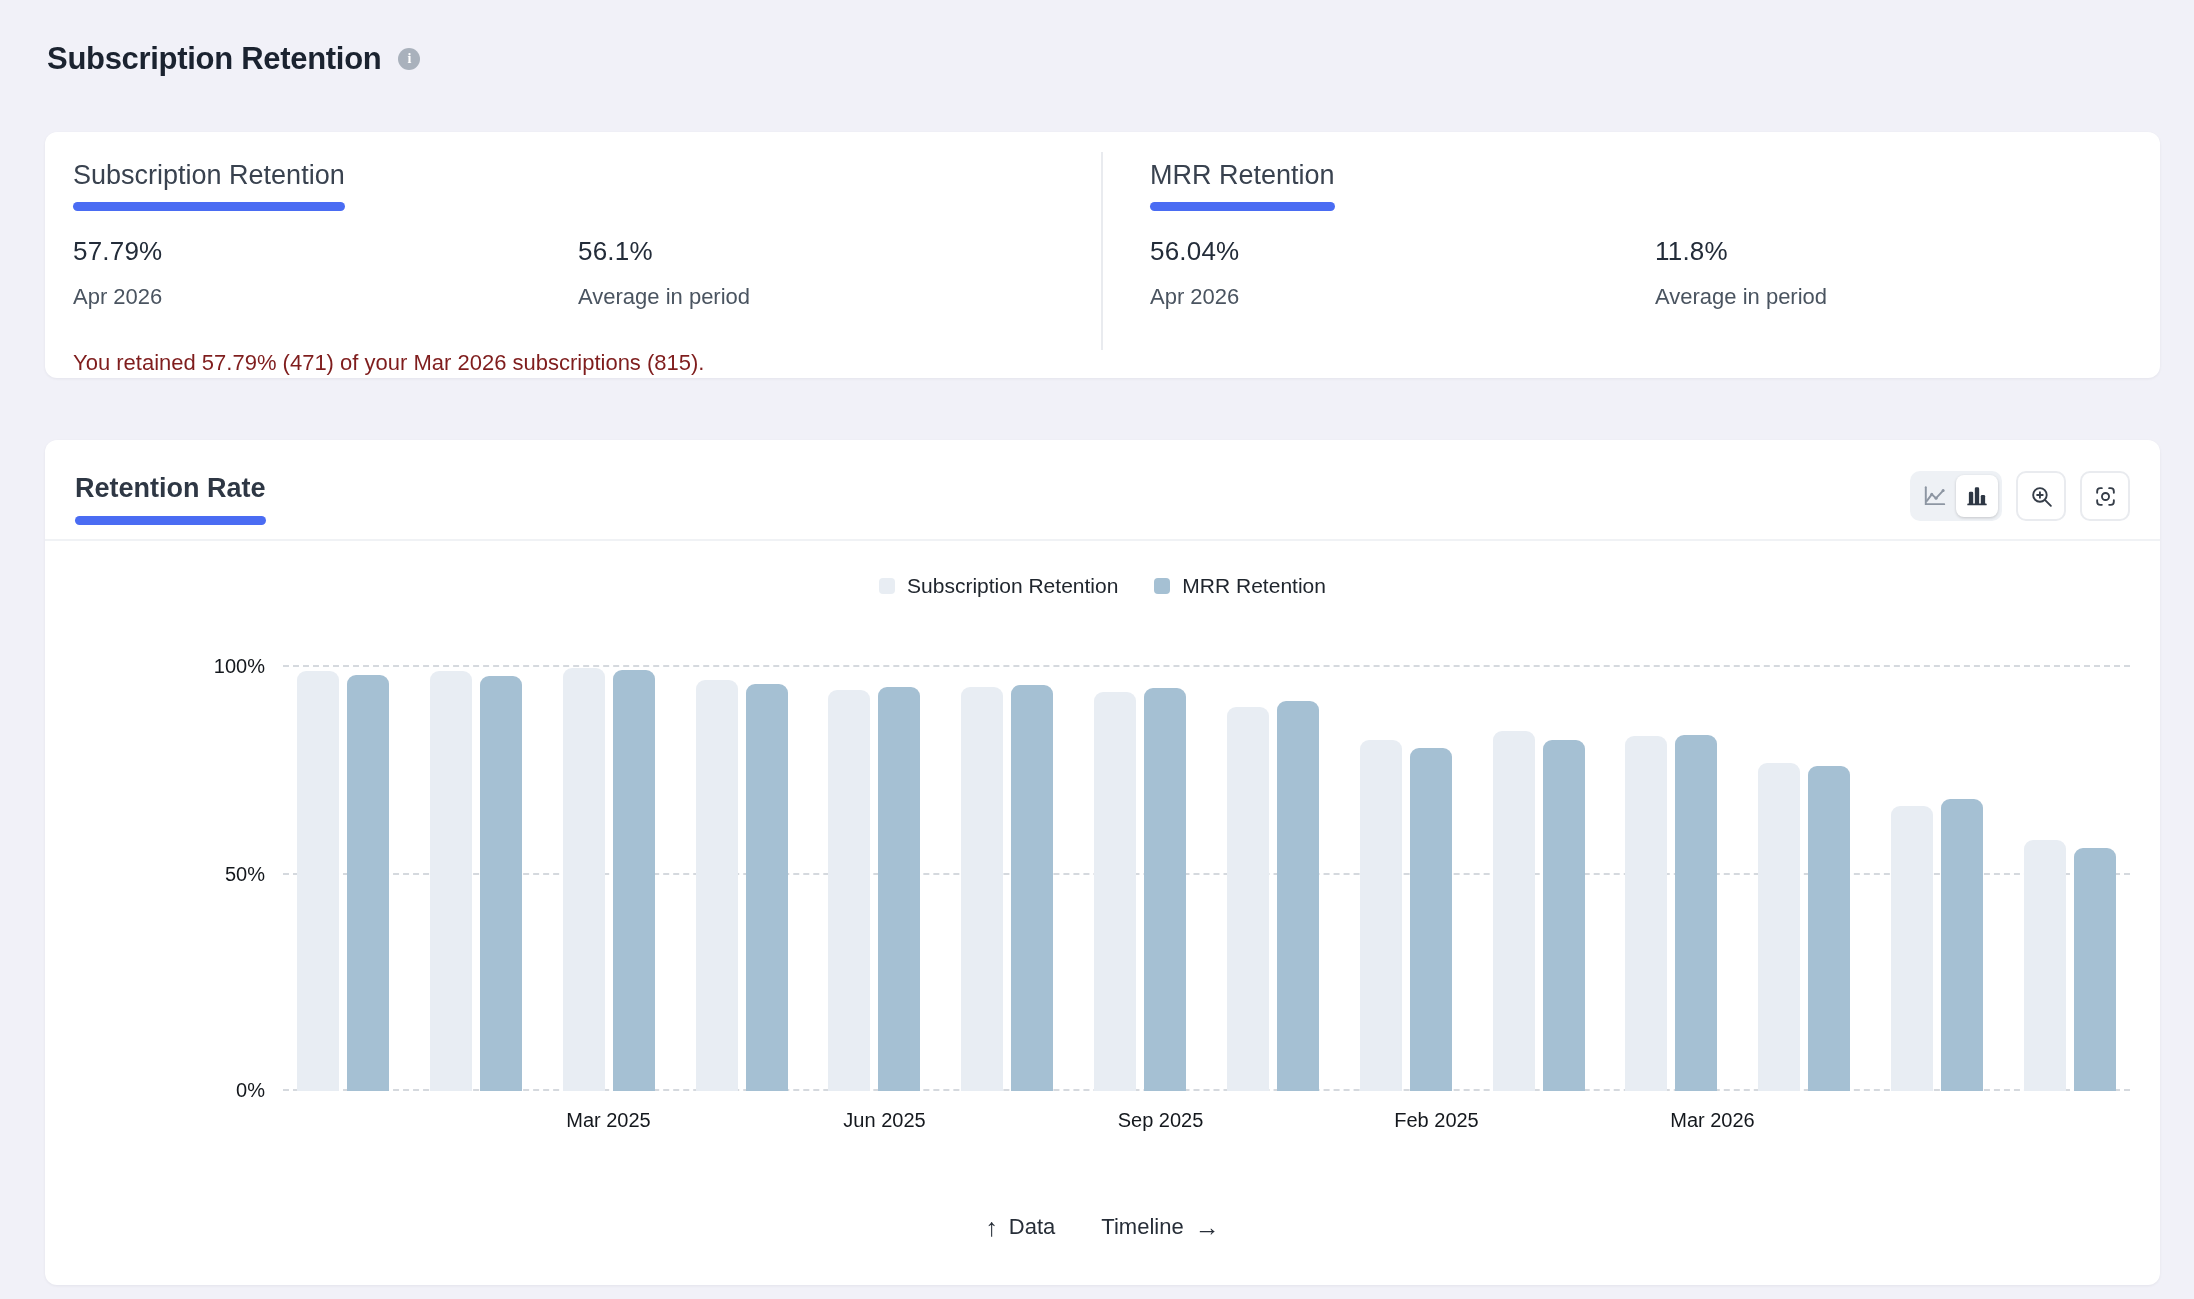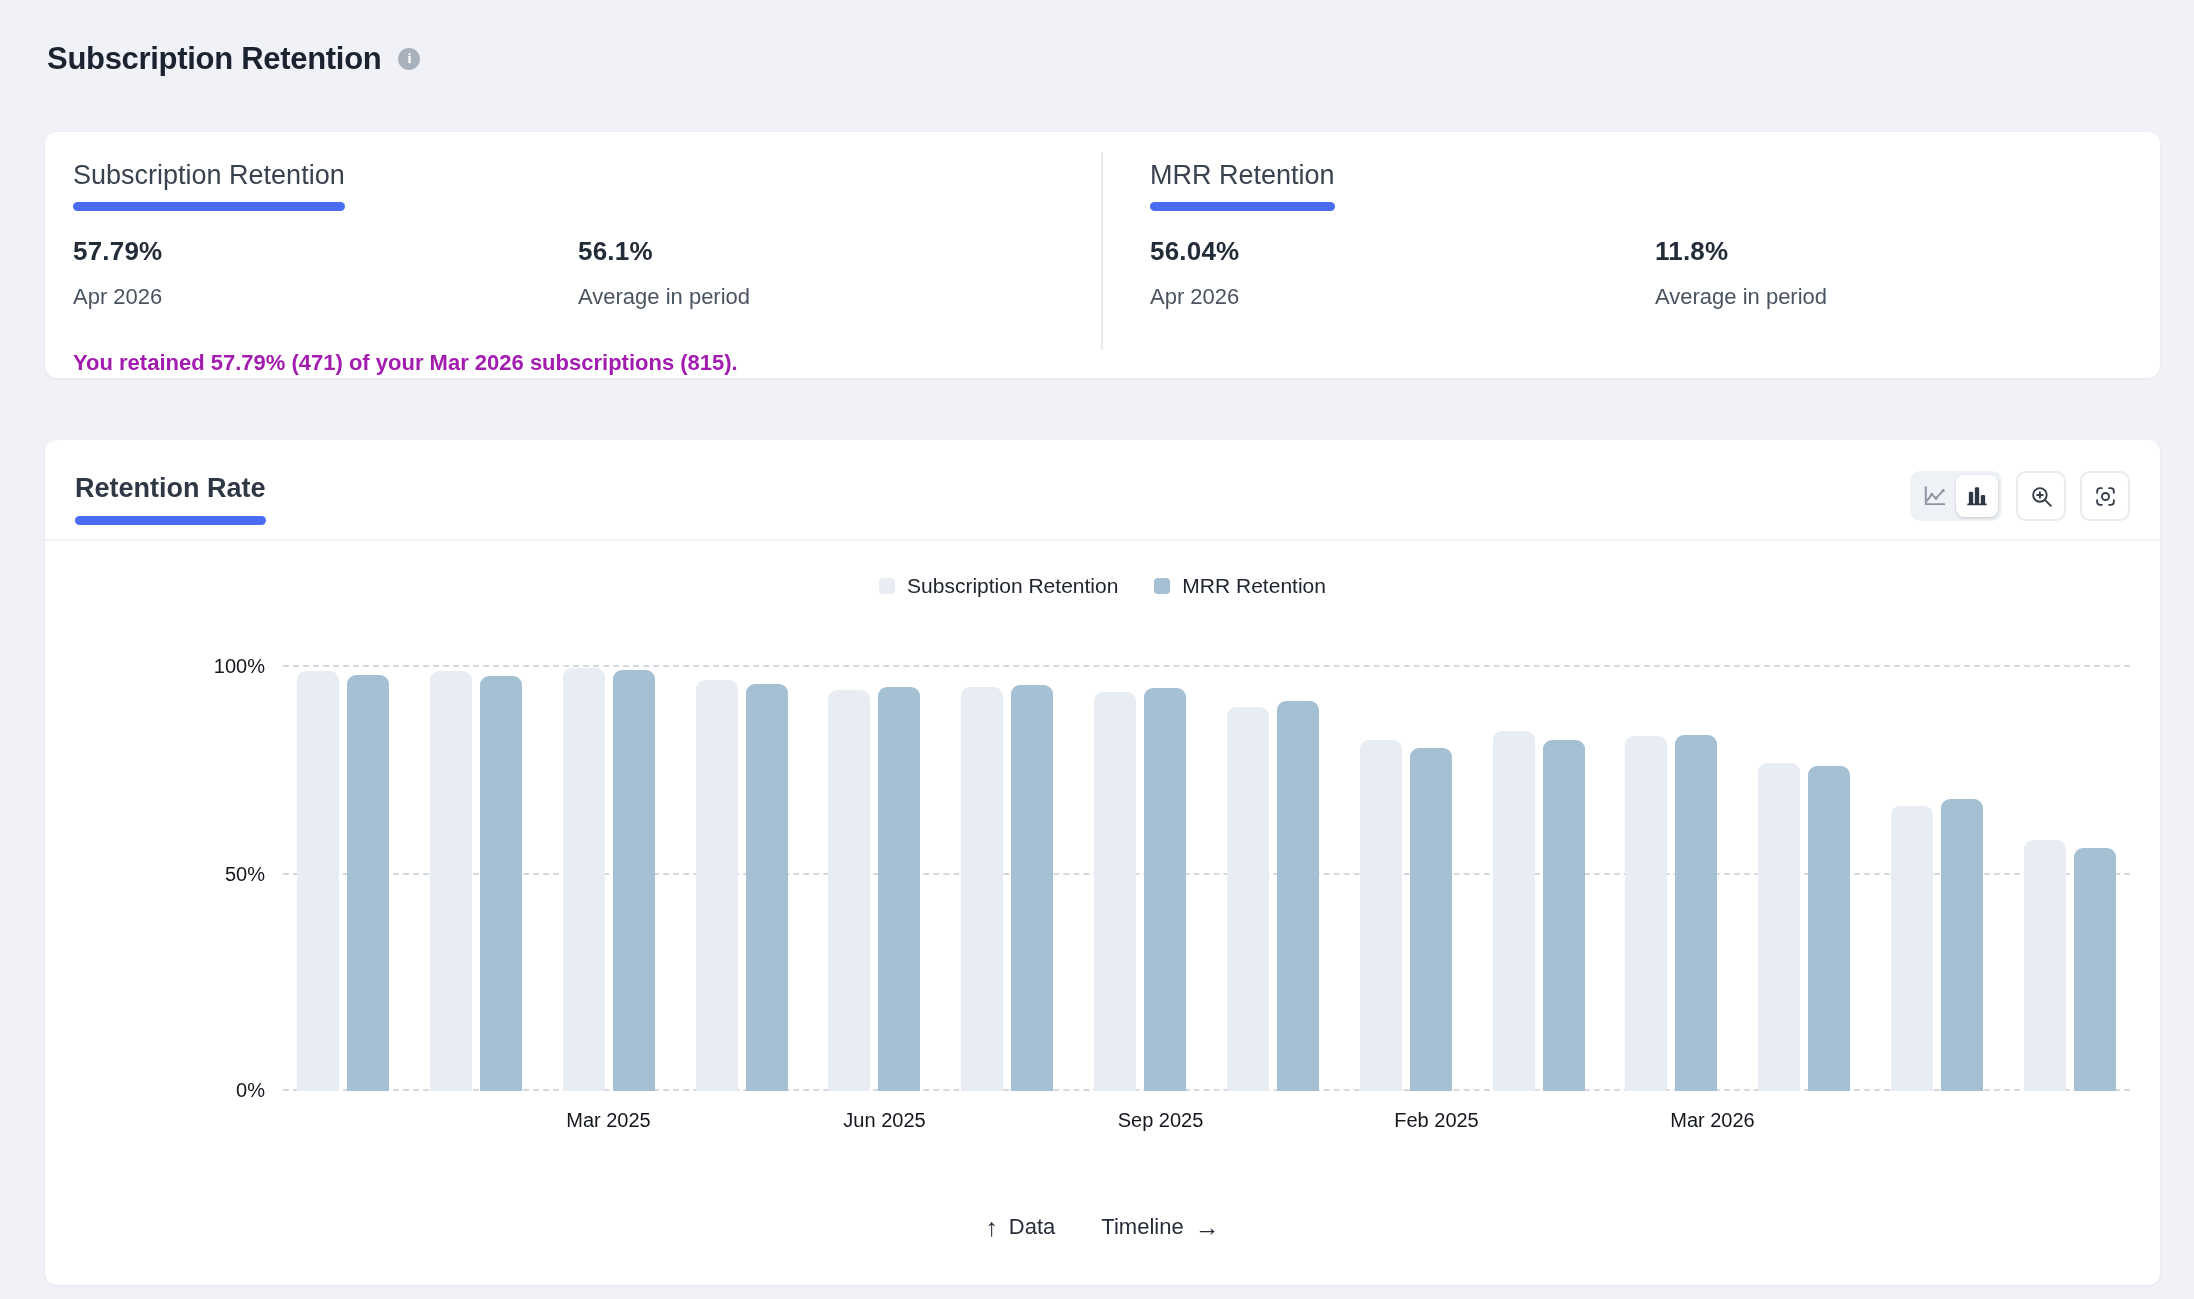--- a/index.html
+++ b/index.html
@@ -29,23 +29,23 @@
   .summary-section.left  { width:1056px; flex:0 0 auto; }
   .summary-section.right { flex:1 1 auto; padding-left:47px; }
   .v-divider { width:2px; background:#e9ebef; margin:-8px 0 2px; flex:0 0 auto; }
 
   .tab { display:inline-block; cursor:pointer; }
   .tab-label { font-size:27px; color:#39424f; }
   .tab-underline { height:9px; border-radius:5px; background:#4a6cf3; margin-top:11px; }
 
   .stats-row { display:flex; margin-top:25px; }
   .stat { width:505px; flex:0 0 auto; }
-  .stat-value { font-size:26px; font-weight:700; color:#232c39; letter-spacing:.2px; }
+  .stat-value { font-size:26px; font-weight:400; color:#232c39; letter-spacing:.2px; }
   .stat-label { font-size:22px; color:#4a5460; margin-top:17px; }
-  .summary-desc { font-size:22px; color:#a21caf; margin-top:40px;font-weight:bold; }
+  .summary-desc { font-size:22px; color:#7f1d1d; margin-top:40px; }
 
   
   .chart-card { height:845px; }
   .chart-header {
     display:flex; justify-content:space-between; align-items:flex-start;
     height:101px; padding:33px 30px 0; border-bottom:2px solid #f0f2f5;gap:16px;
   }
   .chart-tab .tab-label { font-weight:600; color:#2e3744; }
   .chart-tab .tab-underline { margin-top:12px; }
 

